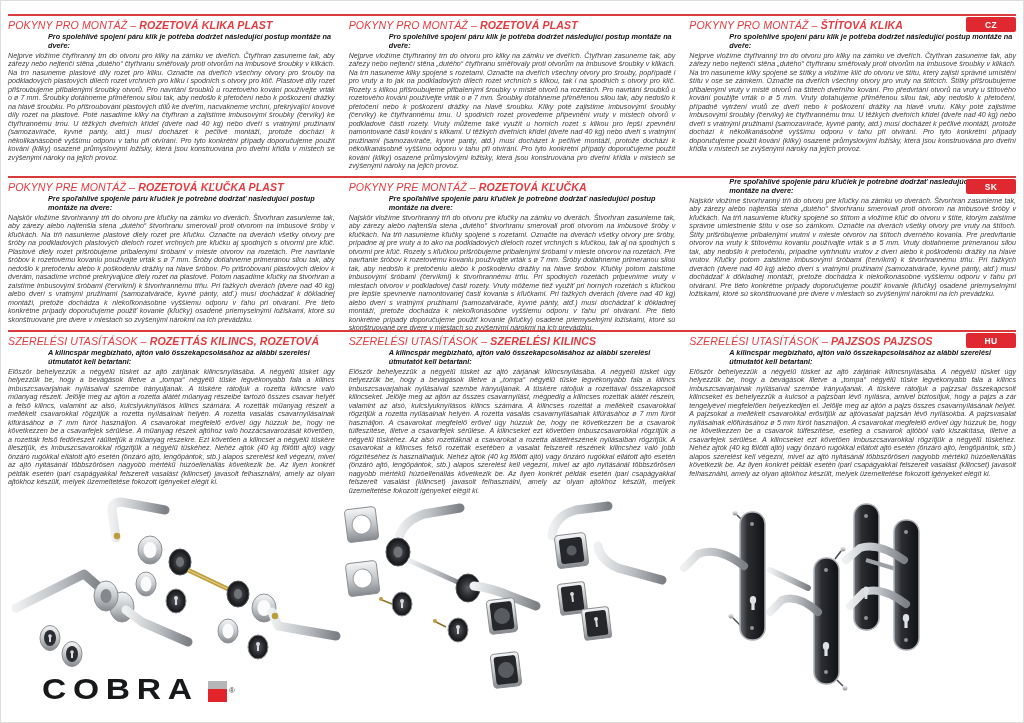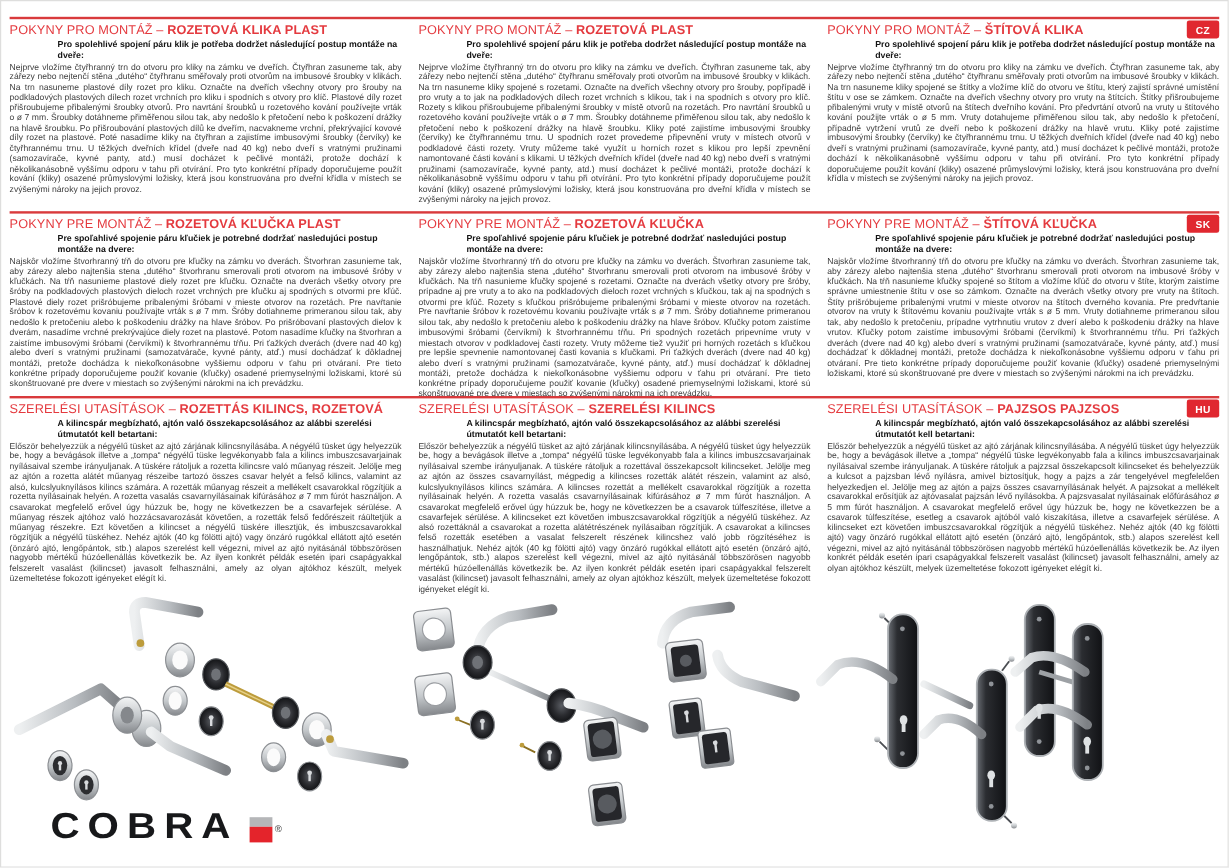--- a/index.html
+++ b/index.html
@@ -1,27 +1,27 @@
 <!DOCTYPE html>
 <html><head>
 <meta charset="utf-8">
 <style>
   html,body{margin:0;padding:0;background:#e9e9e9;}
   .page{position:relative;width:1024px;height:723px;background:#ffffff;overflow:hidden;
         box-shadow:inset 0 0 0 1px #dededd;font-family:"Liberation Sans",sans-serif;}
   .row{position:absolute;left:8px;width:1008px;border-top:2px solid #d93a3c;}
   .row-cz{top:14px;}  .row-sk{top:176px;}  .row-hu{top:330px;}
   .cols{display:flex;gap:14px;}
-  .col{flex:1 1 0;min-width:0;}
+  .col{flex:1 1 0;min-width:0;font-style:italic;}
   h2{margin:4px 0 2px 0;font-size:10.6px;line-height:11px;color:#e43a3f;font-weight:400;
      letter-spacing:.1px;white-space:nowrap;}
   h2 .product{font-weight:700;}
   .intro{margin:0 0 1.5px 0;font-size:7.3px;line-height:8.6px;font-weight:700;color:#141414;padding-left:40px;}
   .body{margin:0;font-size:7.15px;line-height:8.5px;color:#3d3d3d;text-align:justify;}
-  .badge{position:absolute;top:1px;right:0;width:27px;height:15px;background:#e02830;color:#fff;
+  .badge{position:absolute;top:1px;right:0;width:50px;height:15px;background:#e02830;color:#fff;
          font-size:8.5px;font-weight:700;border-radius:2px;display:flex;align-items:center;
          justify-content:center;letter-spacing:.3px;}
   .art{position:absolute;left:0;top:490px;width:1024px;height:233px;}
   .logo{position:absolute;left:42px;top:674px;display:flex;align-items:center;z-index:2;}
   .logo-text{display:inline-block;font-size:30px;font-weight:700;letter-spacing:6px;
              line-height:30px;color:#17181a;transform:scaleX(1.12);transform-origin:left center;}
   .logo-mark{display:inline-block;width:19px;height:21px;margin-left:26px;margin-top:5px;}
   .logo-mark .mt{display:block;width:100%;height:8px;background:#b5b6b8;}
   .logo-mark .mb{display:block;width:100%;height:13px;background:#e4242b;}
   .logo-reg{font-size:8px;color:#3a3a3a;margin-left:2px;margin-top:3px;}
@@ -59,21 +59,20 @@
         <h2><span>POKYNY PRE MONTÁŽ – </span><span class="product">ROZETOVÁ KĽUČKA PLAST</span></h2>
         <p class="intro">Pre spoľahlivé spojenie páru kľučiek je potrebné dodržať nasledujúci postup montáže na dvere:</p>
         <p class="body">Najskôr vložíme štvorhranný tŕň do otvoru pre kľučky na zámku vo dverách. Štvorhran zasunieme tak, aby zárezy alebo najtenšia stena „dutého“ štvorhranu smerovali proti otvorom na imbusové šróby v kľučkách. Na tŕň nasunieme plastové diely rozet pre kľučku. Označte na dverách všetky otvory pre šróby na podkladových plastových dieloch rozet vrchných pre kľučku aj spodných s otvormi pre kľúč. Plastové diely rozet prišróbujeme pribalenými šróbami v mieste otvorov na rozetách. Pre navŕtanie šróbov k rozetovému kovaniu používajte vrták s ø 7 mm. Šróby dotiahneme primeranou silou tak, aby nedošlo k pretočeniu alebo k poškodeniu drážky na hlave šróbov. Po prišróbovaní plastových dielov k dverám, nasadíme vrchné prekrývajúce diely rozet na plastové. Potom nasadíme kľučky na štvorhran a zaistíme imbusovými šróbami (červíkmi) k štvorhrannému tŕňu. Pri ťažkých dverách (dvere nad 40 kg) alebo dverí s vratnými pružinami (samozatvárače, kyvné pánty, atď.) musí dochádzať k dôkladnej montáži, pretože dochádza k niekoľkonásobne vyššiemu odporu v ťahu pri otváraní. Pre tieto konkrétne prípady doporučujeme použiť kovanie (kľučky) osadené priemyselnými ložiskami, ktoré sú skonštruované pre dvere v miestach so zvýšenými nárokmi na ich prevádzku.</p>
       </div>
       <div class="col">
         <h2><span>POKYNY PRE MONTÁŽ – </span><span class="product">ROZETOVÁ KĽUČKA</span></h2>
         <p class="intro">Pre spoľahlivé spojenie páru kľučiek je potrebné dodržať nasledujúci postup montáže na dvere:</p>
         <p class="body">Najskôr vložíme štvorhranný tŕň do otvoru pre kľučky na zámku vo dverách. Štvorhran zasunieme tak, aby zárezy alebo najtenšia stena „dutého“ štvorhranu smerovali proti otvorom na imbusové šróby v kľučkách. Na tŕň nasunieme kľučky spojené s rozetami. Označte na dverách všetky otvory pre šróby, prípadne aj pre vruty a to ako na podkladových dieloch rozet vrchných s kľučkou, tak aj na spodných s otvormi pre kľúč. Rozety s kľučkou prišróbujeme pribalenými šróbami v mieste otvorov na rozetách. Pre navŕtanie šróbov k rozetovému kovaniu používajte vrták s ø 7 mm. Šróby dotiahneme primeranou silou tak, aby nedošlo k pretočeniu alebo k poškodeniu drážky na hlave šróbov. Kľučky potom zaistíme imbusovými šróbami (červíkmi) k štvorhrannému tŕňu. Pri spodných rozetách pripevníme vruty v miestach otvorov v podkladovej časti rozety. Vruty môžeme tiež využiť pri horných rozetách s kľučkou pre lepšie spevnenie namontovanej časti kovania s kľučkami. Pri ťažkých dverách (dvere nad 40 kg) alebo dverí s vratnými pružinami (samozatvárače, kyvné pánty, atď.) musí dochádzať k dôkladnej montáži, pretože dochádza k niekoľkonásobne vyššiemu odporu v ťahu pri otváraní. Pre tieto konkrétne prípady doporučujeme použiť kovanie (kľučky) osadené priemyselnými ložiskami, ktoré sú skonštruované pre dvere v miestach so zvýšenými nárokmi na ich prevádzku.</p>
       </div>
       <div class="col">
-        <h2><span>POKYNY PRE MONTÁŽ – </span><span class="product">ŠTÍTOVÁ KĽUČKA</span></h2>
         <p class="intro">Pre spoľahlivé spojenie páru kľučiek je potrebné dodržať nasledujúci postup montáže na dvere:</p>
         <p class="body">Najskôr vložíme štvorhranný tŕň do otvoru pre kľučky na zámku vo dverách. Štvorhran zasunieme tak, aby zárezy alebo najtenšia stena „dutého“ štvorhranu smerovali proti otvorom na imbusové šróby v kľučkách. Na tŕň nasunieme kľučky spojené so štítom a vložíme kľúč do otvoru v štíte, ktorým zaistíme správne umiestnenie štítu v ose so zámkom. Označte na dverách všetky otvory pre vruty na štítoch. Štíty prišróbujeme pribalenými vrutmi v mieste otvorov na štítoch dverného kovania. Pre predvŕtanie otvorov na vruty k štítovému kovaniu používajte vrták s ø 5 mm. Vruty dotiahneme primeranou silou tak, aby nedošlo k pretočeniu, prípadne vytrhnutiu vrutov z dverí alebo k poškodeniu drážky na hlave vrutov. Kľučky potom zaistíme imbusovými šróbami (červíkmi) k štvorhrannému tŕňu. Pri ťažkých dverách (dvere nad 40 kg) alebo dverí s vratnými pružinami (samozatvárače, kyvné pánty, atď.) musí dochádzať k dôkladnej montáži, pretože dochádza k niekoľkonásobne vyššiemu odporu v ťahu pri otváraní. Pre tieto konkrétne prípady doporučujeme použiť kovanie (kľučky) osadené priemyselnými ložiskami, ktoré sú skonštruované pre dvere v miestach so zvýšenými nárokmi na ich prevádzku.</p>
       </div>
     </div>
   </section>
 
   <section class="row row-hu">
     <div class="badge">HU</div>
     <div class="cols">
       <div class="col">

